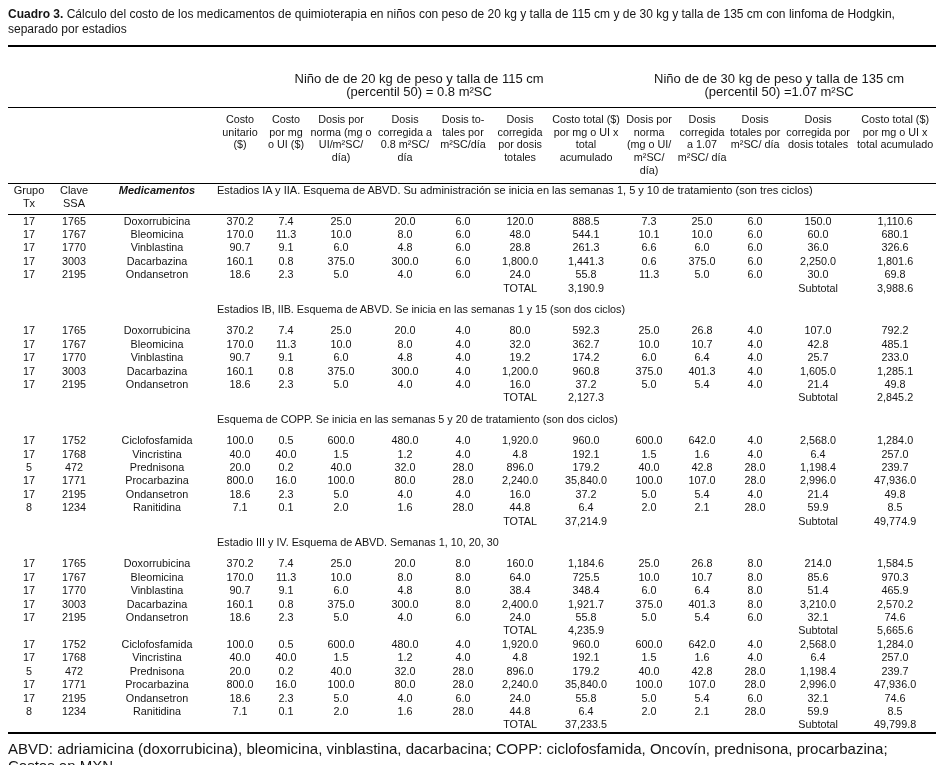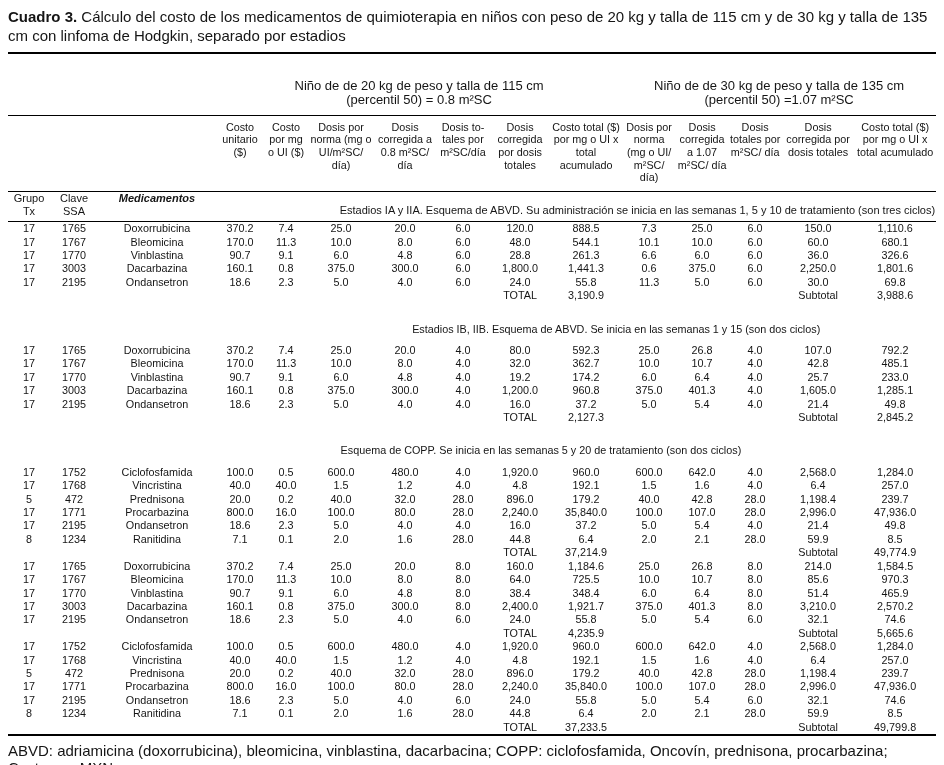--- a/index.html
+++ b/index.html
@@ -3,37 +3,37 @@
 <meta charset="utf-8">
 <style>
   html,body{margin:0;padding:0;background:#ffffff;}
   body{
     width:944px;height:765px;overflow:hidden;
     font-family:"Liberation Sans","DejaVu Sans",sans-serif;
     color:#151515;
     -webkit-font-smoothing:antialiased;
   }
   .page{padding:7px 8px 0 8px;}
-  .caption{font-size:15px;line-height:1.28;margin:0 0 7px 0;width:928px;}
+  .caption{font-size:12px;line-height:1.28;margin:0 0 7px 0;width:928px;}
   .caption b{font-weight:bold;}
   table{
     border-collapse:collapse;table-layout:fixed;width:928px;
     border-top:2px solid #000;border-bottom:2px solid #000;
   }
   th,td{padding:0 1px;vertical-align:top;text-align:center;font-weight:normal;
         font-size:10.8px;line-height:13.2px;overflow:hidden;}
   tr.rule-bottom > th, tr.rule-bottom > td{border-bottom:1.5px solid #000;}
   tr.pg-row > th{padding-top:25px;padding-bottom:9px;font-size:13px;}
   .pg{display:block;}
   tr.col-hdr > th{padding-top:5px;padding-bottom:7px;line-height:12.6px;}
   tr.sub-hdr > th{padding-top:0;padding-bottom:3px;font-size:11px;}
   .ital{font-style:italic;font-weight:bold;}
   tbody td{line-height:13.4px;}
   tr.section-row td{padding-top:8px;padding-bottom:8px;}
-  .shc{display:block;text-align:right;margin-top:12px;}
+  .shc{display:block;text-align:left;}
   .sh-100{width:100%;}
   .sh-84{width:84%;}
   .sh-73{width:73%;}
   .sh-62{width:62%;}
   .sh-72{width:72%;}
   .footnote{font-size:15px;margin:6px 0 0 0;width:928px;}
 </style>
 </head>
 <body>
 
@@ -400,20 +400,26 @@
         </tr>
         <tr class="total-row">
           <td colspan="3"></td>
           <td colspan="5"></td>
           <td>TOTAL</td>
           <td>37,214.9</td>
           <td colspan="3"></td>
           <td>Subtotal</td>
           <td>49,774.9</td>
         </tr>
+        <tr class="section-row">
+          <td colspan="3"></td>
+          <td colspan="12">
+            <span class="shc sh-62">Estadio III y IV. Esquema de ABVD. Semanas 1, 10, 20, 30</span>
+          </td>
+        </tr>
         <tr>
           <td>17</td>
           <td>1765</td>
           <td>Doxorrubicina</td>
           <td>370.2</td>
           <td>7.4</td>
           <td>25.0</td>
           <td>20.0</td>
           <td>8.0</td>
           <td>160.0</td>

